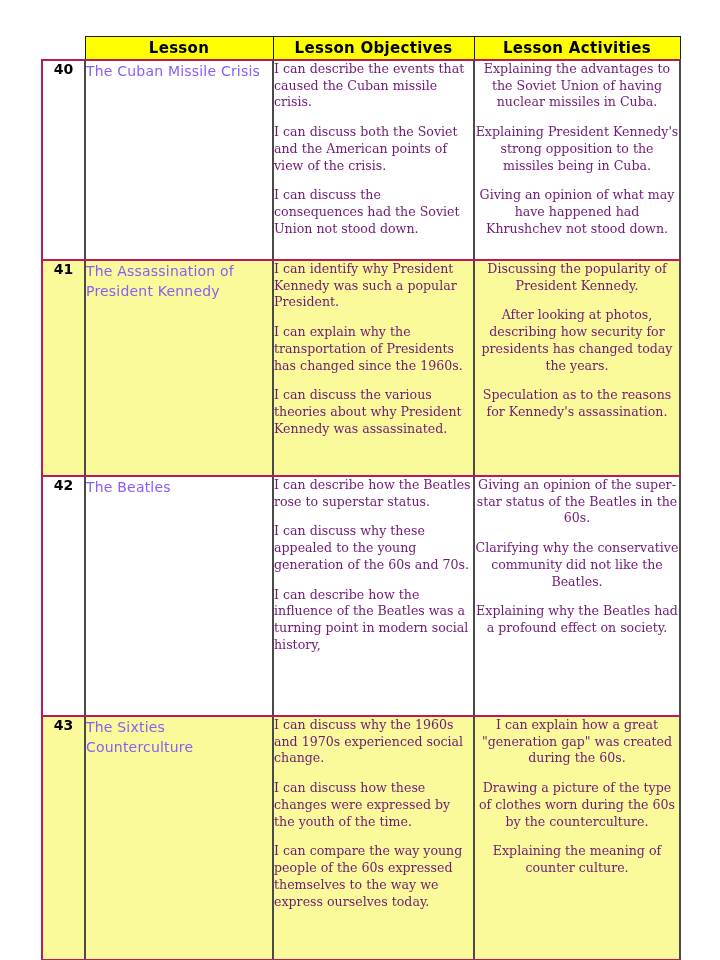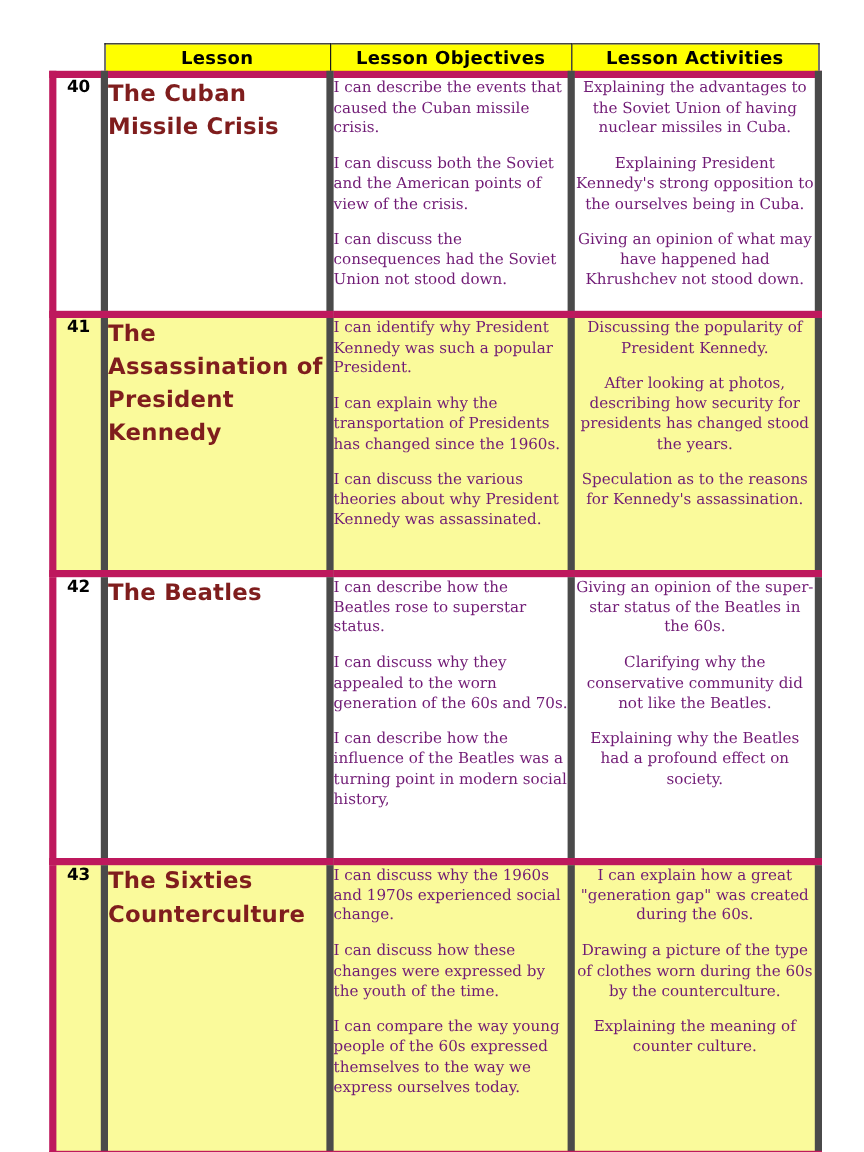--- a/index.html
+++ b/index.html
@@ -60,21 +60,21 @@
     color: #000000;
     height: 22px;
     line-height: 22px;
     padding: 0 2px;
     white-space: nowrap;
     overflow: hidden;
   }
 
   
   .cell {
-    border: 6px solid #be185d;
+    border: 2px solid #be185d;
     border-right-color: #4a4a4a;
     background: #ffffff;
   }
   tr.alt .cell {
     background: #fafa9b;
   }
   tr.alt .cell.num,
   tr.alt .cell.lesson,
   tr.alt .cell.obj,
   tr.alt .cell.act {
@@ -86,24 +86,24 @@
     vertical-align: middle;
     font-family: "DejaVu Sans", sans-serif;
     font-weight: bold;
     font-size: 14px;
     color: #000000;
   }
 
   .cell.lesson {
     vertical-align: middle;
     font-family: "DejaVu Sans", sans-serif;
-    font-weight: bold;
-    font-size: 19px;
+    font-weight: normal;
+    font-size: 14px;
     line-height: 1.45;
-    color: #7f1d1d;
+    color: #8b5cf6;
     padding: 2px 6px 2px 8px;
     letter-spacing: 0.2px;
   }
 
   .cell.obj, .cell.act {
     font-family: "DejaVu Serif", serif;
     font-size: 12.6px;
     line-height: 1.33;
     color: #701a75;
     padding: 3px 4px 3px 5px;
@@ -154,44 +154,44 @@
     <tr class="row-40">
           <td class="cell num">40</td>
           <td class="cell lesson">The Cuban Missile Crisis</td>
           <td class="cell obj">
             <p class="para">I can describe the events that caused the Cuban missile crisis.</p>
             <p class="para">I can discuss both the Soviet and the American points of view of the crisis.</p>
             <p class="para">I can discuss the consequences had the Soviet Union not stood down.</p>
           </td>
           <td class="cell act">
             <p class="para">Explaining the advantages to the Soviet Union of having nuclear missiles in Cuba.</p>
-            <p class="para">Explaining President Kennedy's strong opposition to the ourselves being in Cuba.</p>
+            <p class="para">Explaining President Kennedy's strong opposition to the missiles being in Cuba.</p>
             <p class="para">Giving an opinion of what may have happened had Khrushchev not stood down.</p>
           </td>
         </tr>
         <tr class="row-41 alt">
           <td class="cell num">41</td>
           <td class="cell lesson">The Assassination of President Kennedy</td>
           <td class="cell obj">
             <p class="para">I can identify why President Kennedy was such a popular President.</p>
             <p class="para">I can explain why the transportation of Presidents has changed since the 1960s.</p>
             <p class="para">I can discuss the various theories about why President Kennedy was assassinated.</p>
           </td>
           <td class="cell act">
             <p class="para">Discussing the popularity of President Kennedy.</p>
-            <p class="para">After looking at photos, describing how security for presidents has changed stood the years.</p>
+            <p class="para">After looking at photos, describing how security for presidents has changed today the years.</p>
             <p class="para">Speculation as to the reasons for Kennedy's assassination.</p>
           </td>
         </tr>
         <tr class="row-42">
           <td class="cell num">42</td>
           <td class="cell lesson">The Beatles</td>
           <td class="cell obj">
             <p class="para">I can describe how the Beatles rose to superstar status.</p>
-            <p class="para">I can discuss why they appealed to the worn generation of the 60s and 70s.</p>
+            <p class="para">I can discuss why these appealed to the young generation of the 60s and 70s.</p>
             <p class="para">I can describe how the influence of the Beatles was a turning point in modern social history,</p>
           </td>
           <td class="cell act">
             <p class="para">Giving an opinion of the super-star status of the Beatles in the 60s.</p>
             <p class="para">Clarifying why the conservative community did not like the Beatles.</p>
             <p class="para">Explaining why the Beatles had a profound effect on society.</p>
           </td>
         </tr>
         <tr class="row-43 alt">
           <td class="cell num">43</td>

